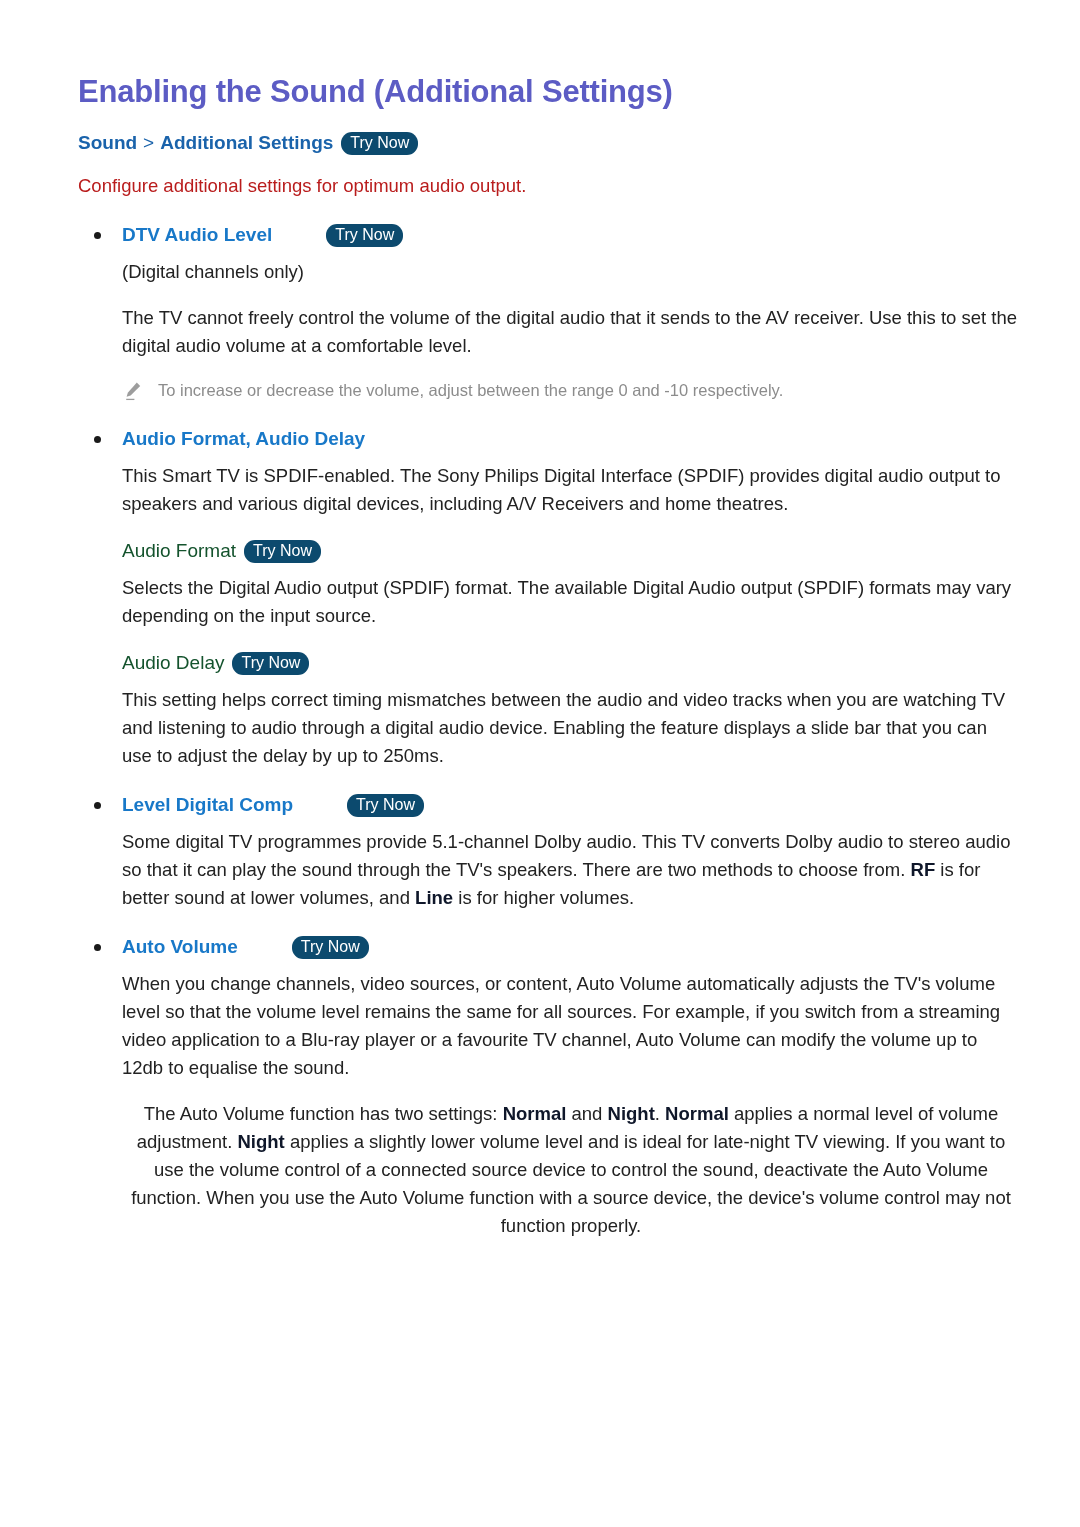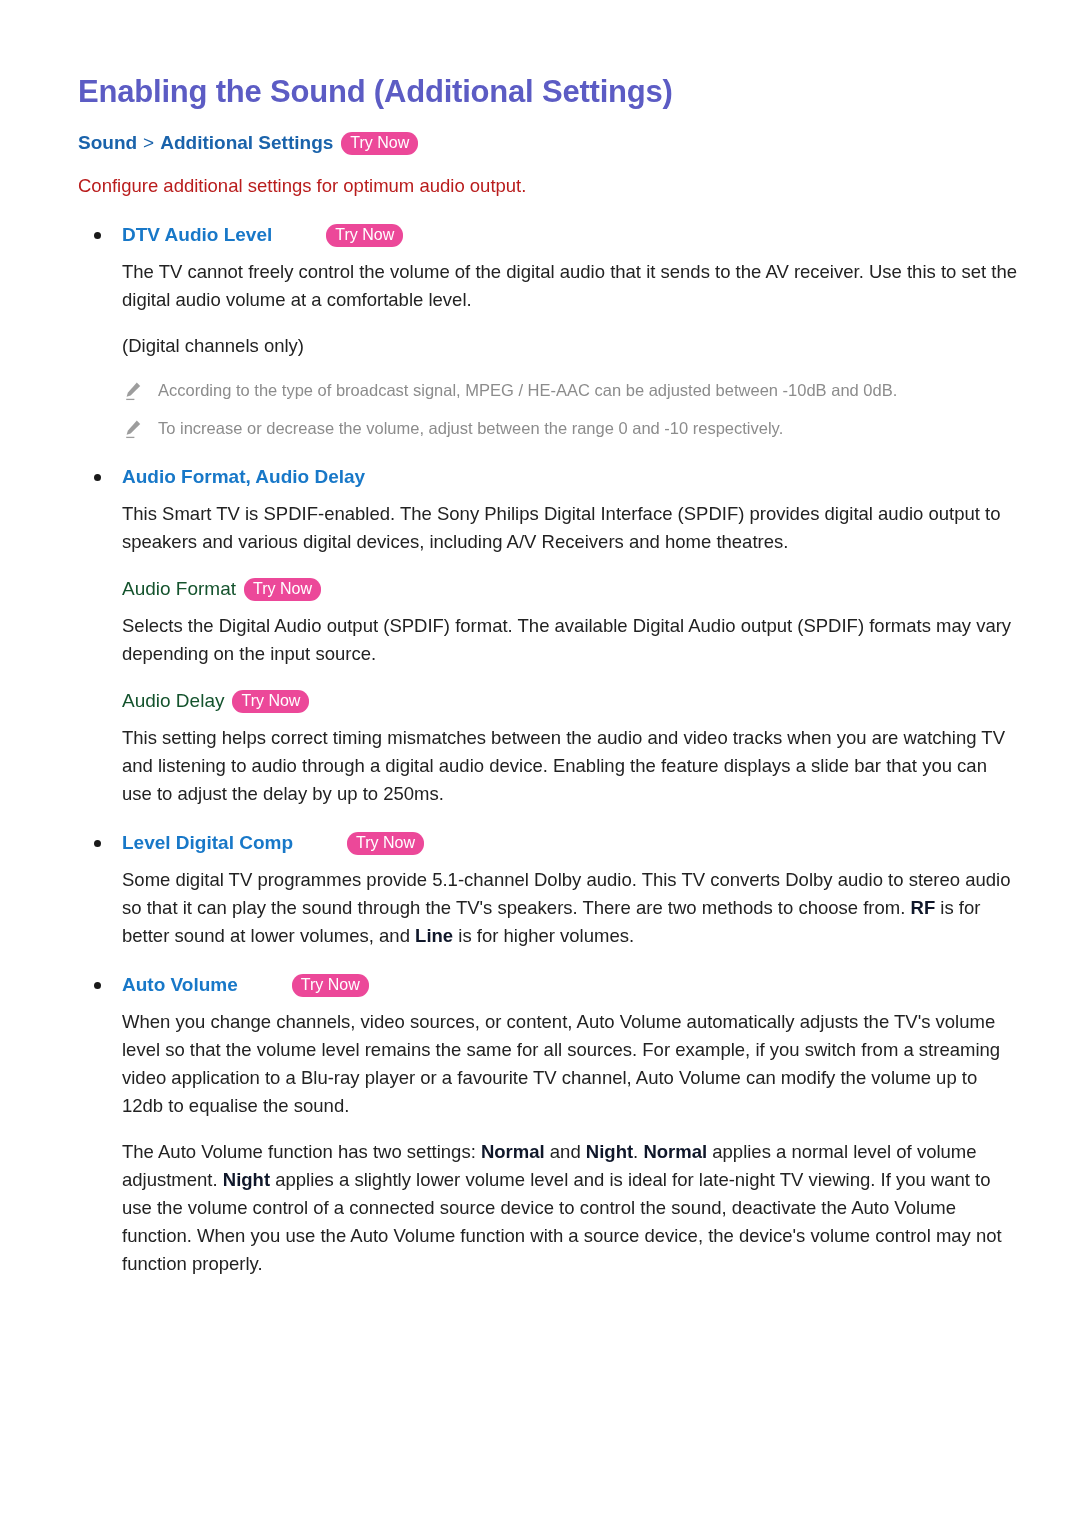--- a/index.html
+++ b/index.html
@@ -95,42 +95,42 @@
     font-size: 19px;
     line-height: 26px;
     font-weight: normal;
     color: #14532d;
     white-space: pre;
   }
 
   
   .trynow {
     display: inline-block;
-    background: #ec4899;
+    background: #0c4a6e;
     color: #ffffff;
     font-size: 16px;
     line-height: 20px;
     font-weight: normal;
     border-radius: 11px;
     padding: 1px 9px 2px 9px;
     margin-left: 8px;
     vertical-align: middle;
     white-space: nowrap;
   }
 
   
   p.body {
     font-size: 18.5px;
     line-height: 28px;
     color: #222222;
     margin: 0 0 18px 0;
     padding-left: 44px;
     max-width: 930px;
   }
-  p.body:last-child { margin-bottom: 0; }
+  p.body:last-child { margin-bottom: 0; text-align: center; }
 
   .hl {
     color: #0f172a;
     font-weight: bold;
   }
 
   
   .note-row {
     display: flex;
     align-items: flex-start;
@@ -166,33 +166,24 @@
   </div>
 
   <p class="intro">Configure additional settings for optimum audio output.</p>
 
   <div class="bullet-row">
     <span class="bullet-dot"></span>
     <span class="bullet-label">DTV Audio Level</span>
     <span class="trynow">Try Now</span>
   </div>
 
+  <p class="body">(Digital channels only)</p>
+
   <p class="body">The TV cannot freely control the volume of the digital audio that it sends to the AV receiver. Use this to set the digital audio volume at a comfortable level.</p>
 
-  <p class="body">(Digital channels only)</p>
-
-  <div class="note-row">
-    <span class="note-icon">
-      <svg width="22" height="22" viewBox="0 0 22 22" aria-hidden="true">
-        <path d="M14.8 2.6 L18.2 6.0 L8.6 15.6 L4.6 16.8 L5.8 12.8 Z" fill="#8c8c8c"></path>
-        <path d="M4.2 19.4 L12.4 19.4" stroke="#8c8c8c" stroke-width="1.3" fill="none"></path>
-      </svg>
-    </span>
-    <span class="note-text">According to the type of broadcast signal, MPEG / HE-AAC can be adjusted between -10dB and 0dB.</span>
-  </div>
 
   <div class="note-row" style="margin-bottom:24px;">
     <span class="note-icon">
       <svg width="22" height="22" viewBox="0 0 22 22" aria-hidden="true">
         <path d="M14.8 2.6 L18.2 6.0 L8.6 15.6 L4.6 16.8 L5.8 12.8 Z" fill="#8c8c8c"></path>
         <path d="M4.2 19.4 L12.4 19.4" stroke="#8c8c8c" stroke-width="1.3" fill="none"></path>
       </svg>
     </span>
     <span class="note-text">To increase or decrease the volume, adjust between the range 0 and -10 respectively.</span>
   </div>

